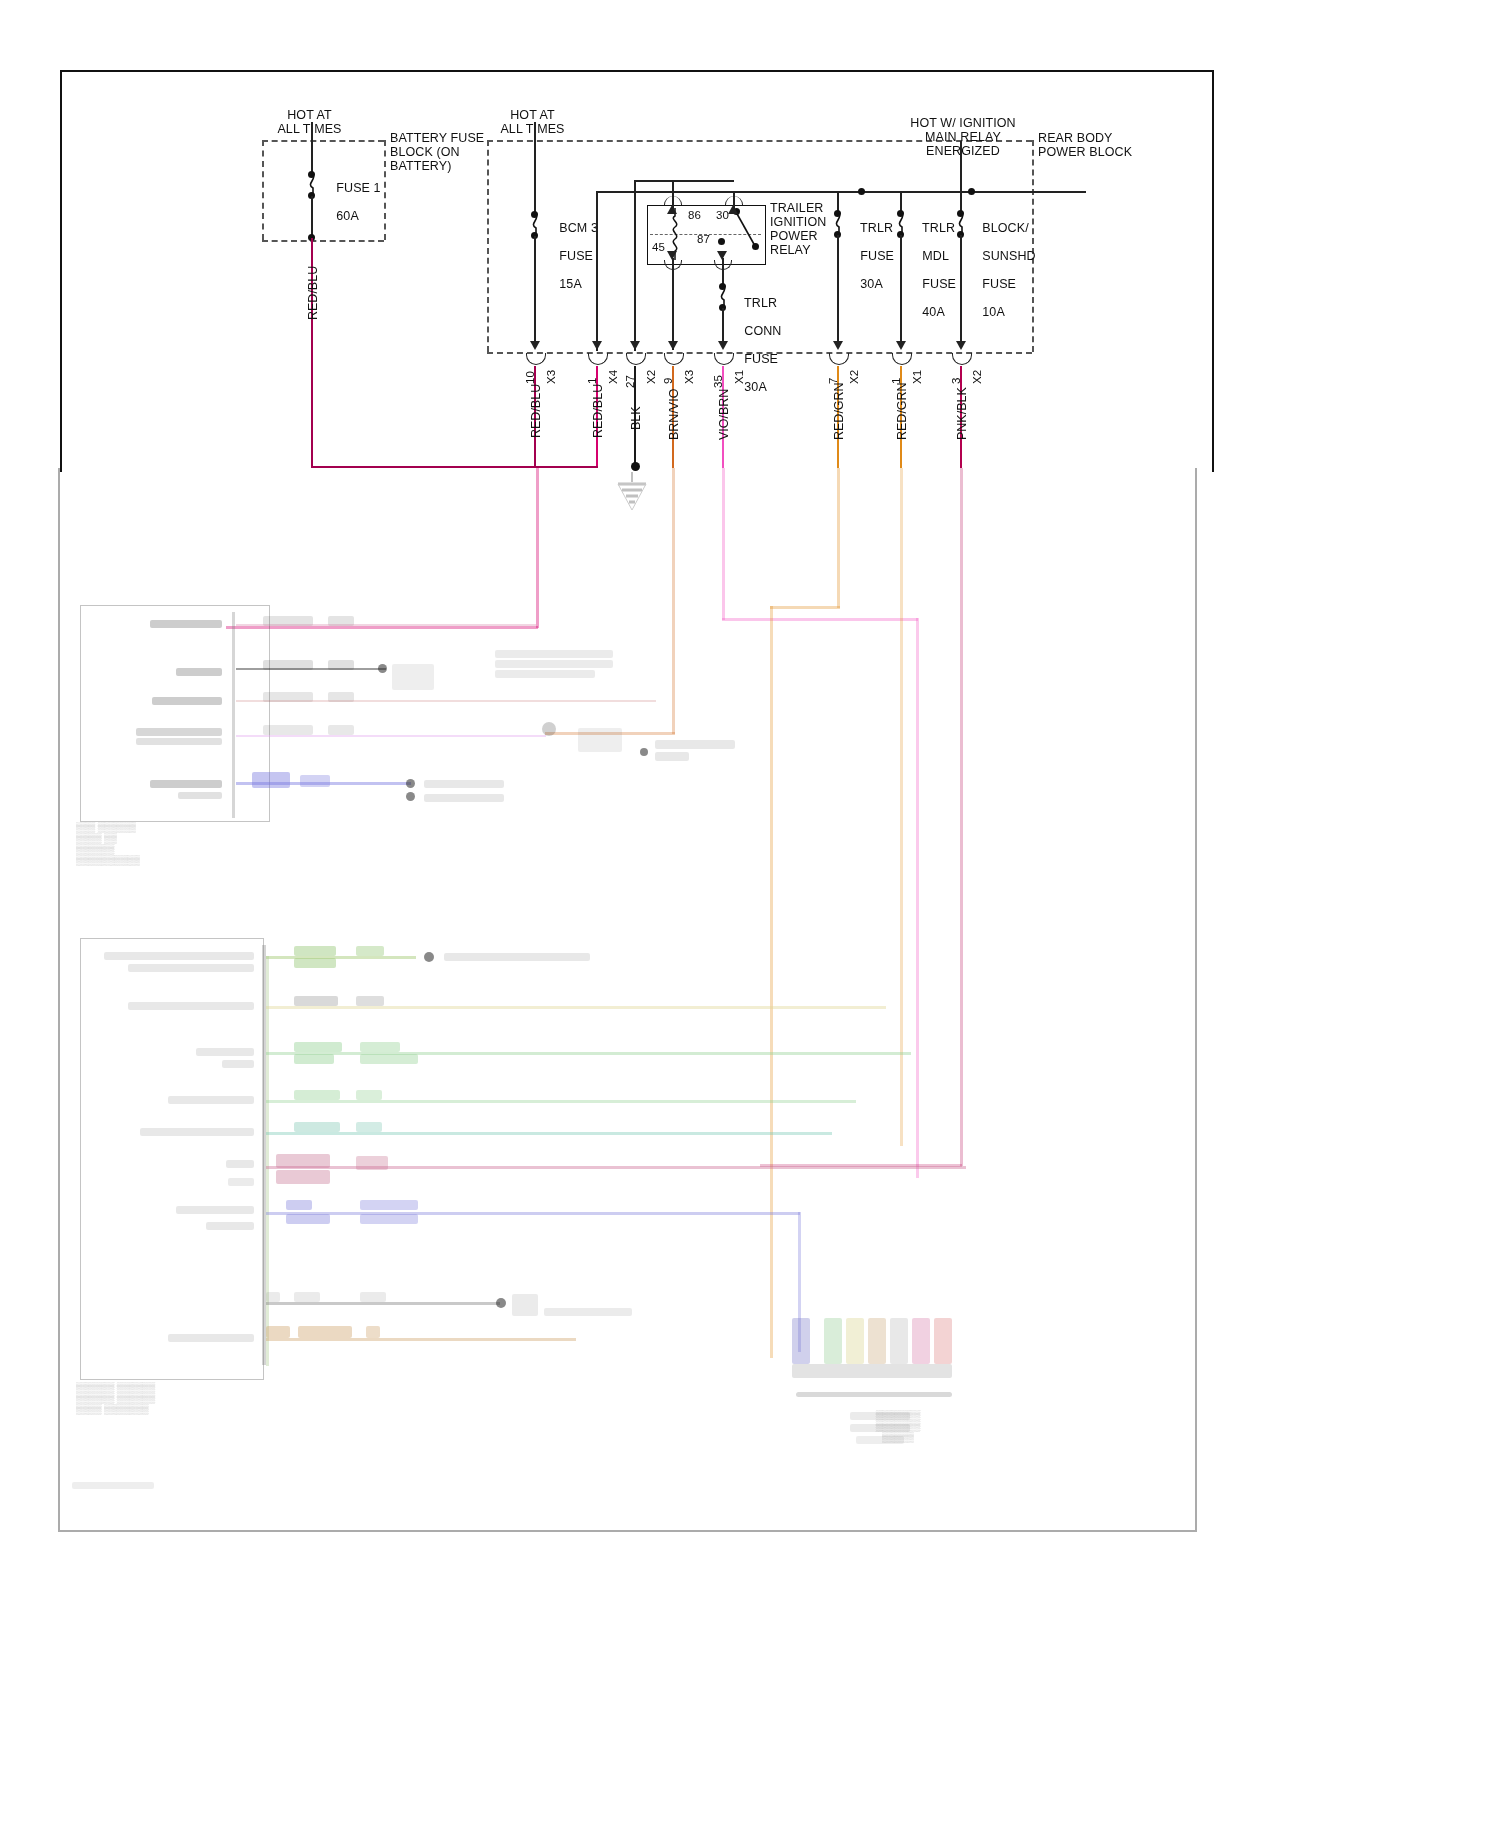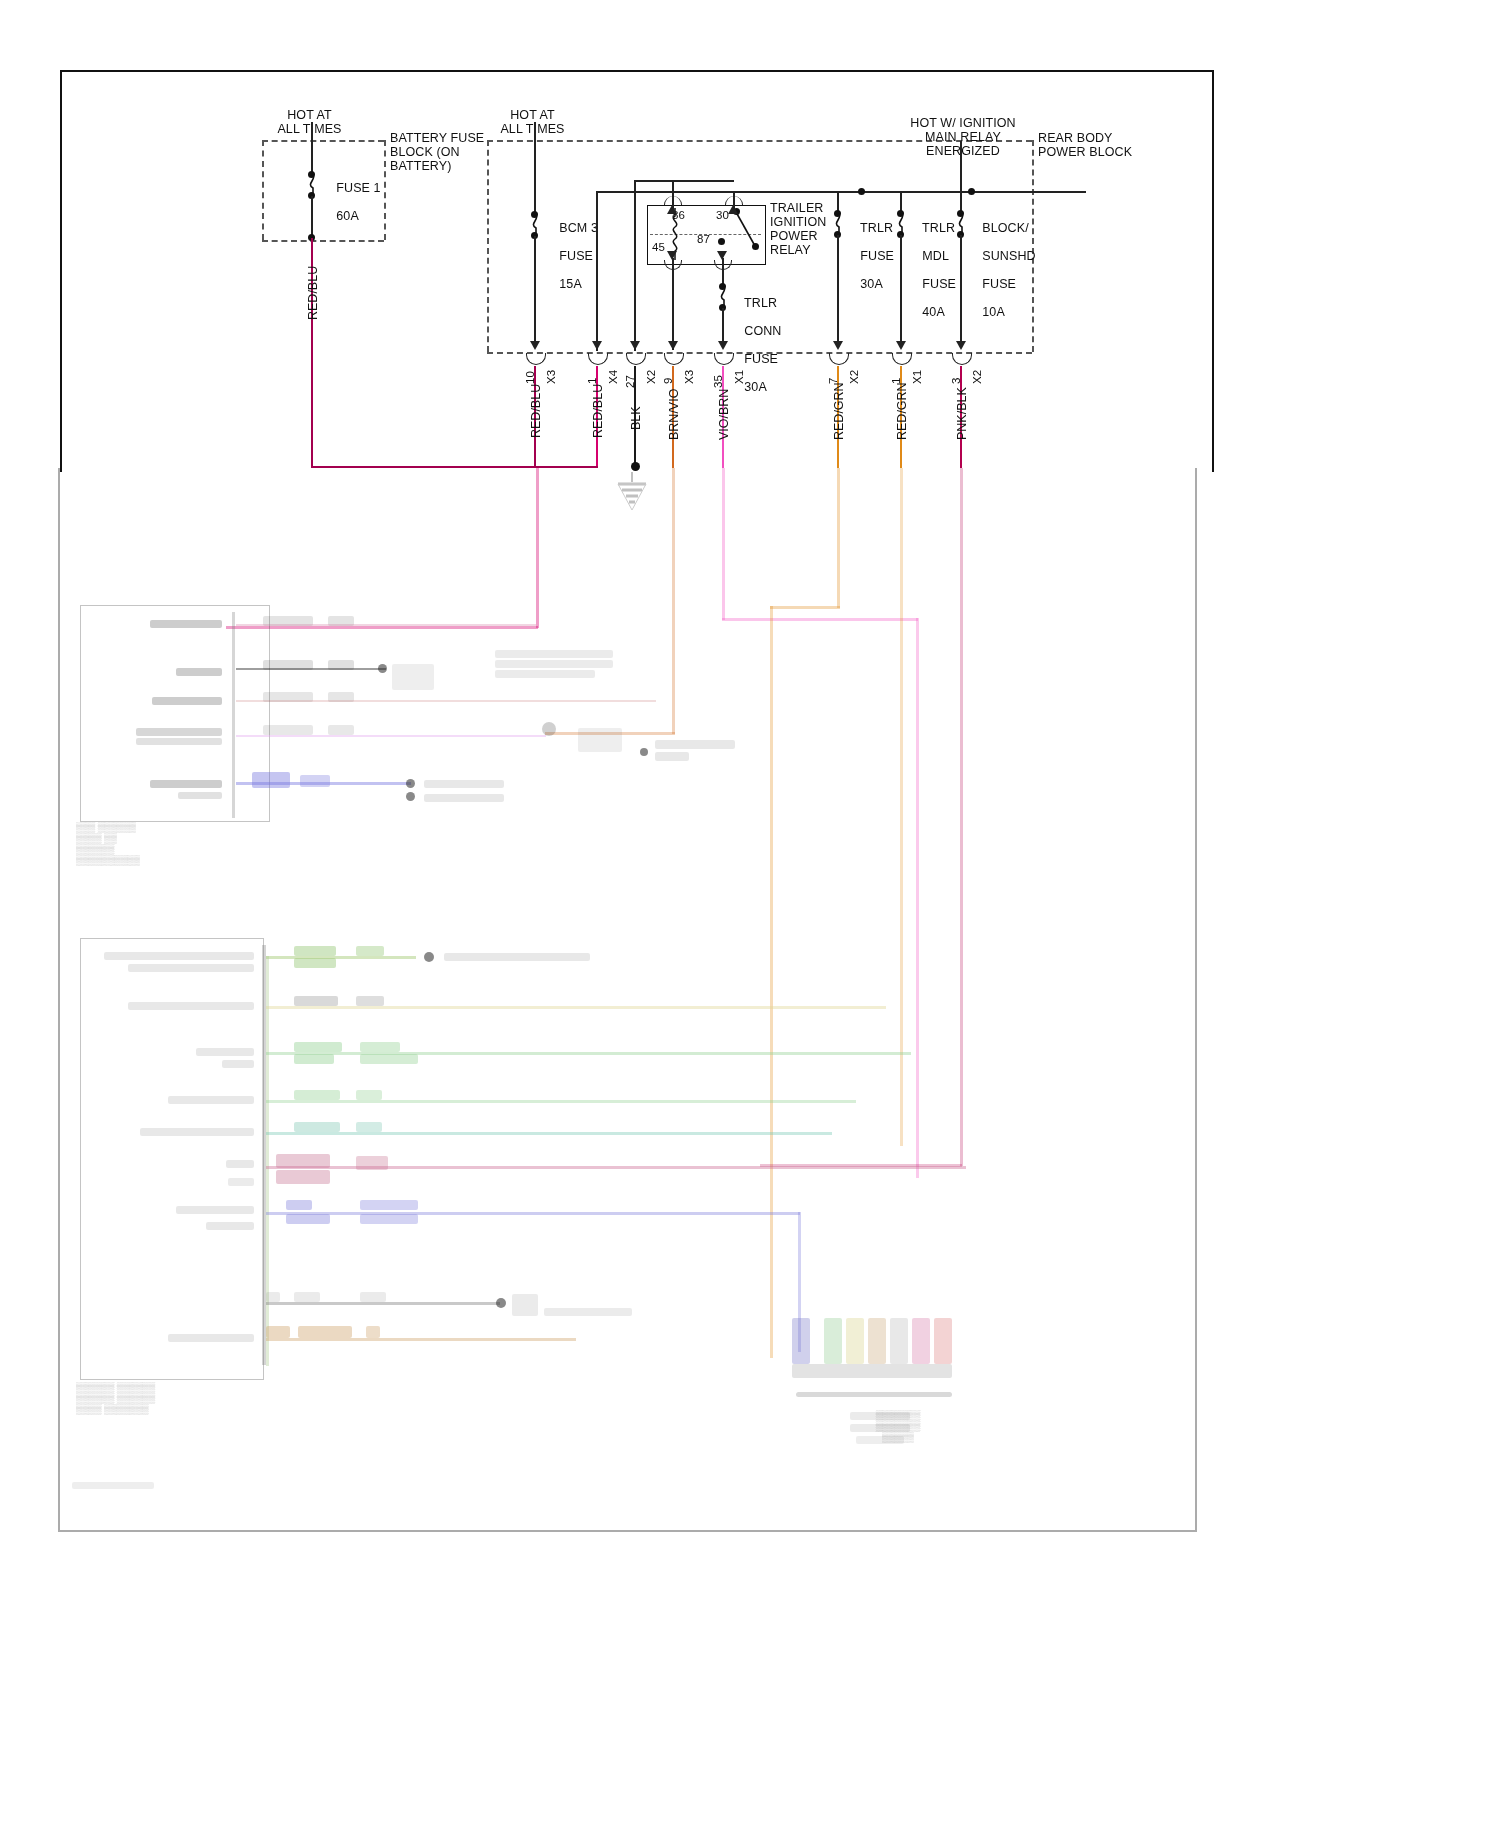--- a/index.html
+++ b/index.html
@@ -147,21 +147,21 @@
     <path d="M10 12 L38 12 M14 18 L34 18 M18 24 L30 24 M21 30 L27 30" stroke="#333" stroke-width="3"></path>
     <path d="M10 12 L24 38 L38 12 Z" fill="none" stroke="#555" stroke-width="1"></path>
   </svg>
 
   <div class="relaybox" style="left:647px;top:205px;width:117px;height:58px;"></div>
   <div class="relay-split" style="left:650px;top:234px;width:111px;"></div>
 
   <svg style="position:absolute;left:668px;top:208px;" width="14" height="52" viewBox="0 0 14 52">
     <path d="M7 0 L7 8 C 1 11, 13 15, 7 19 C 1 23, 13 27, 7 31 C 1 35, 13 39, 7 43 L7 52" fill="none" stroke="#111" stroke-width="1.5"></path>
   </svg>
-  <div class="lbl sm" style="left:672px;top:208px;">86</div>
+  <div class="lbl sm" style="left:688px;top:208px;">86</div>
   <div class="lbl sm" style="left:652px;top:240px;">45</div>
   <div class="lbl sm" style="left:716px;top:208px;">30</div>
   <div class="lbl sm" style="left:697px;top:232px;">87</div>
 
   <div class="node" style="left:733px;top:208px;"></div>
   <div class="node" style="left:752px;top:243px;"></div>
   <svg style="position:absolute;left:730px;top:206px;" width="32" height="44" viewBox="0 0 32 44">
     <path d="M6 6 L25 40" stroke="#111" stroke-width="1.6" fill="none"></path>
   </svg>
   <div class="node" style="left:718px;top:238px;"></div>

